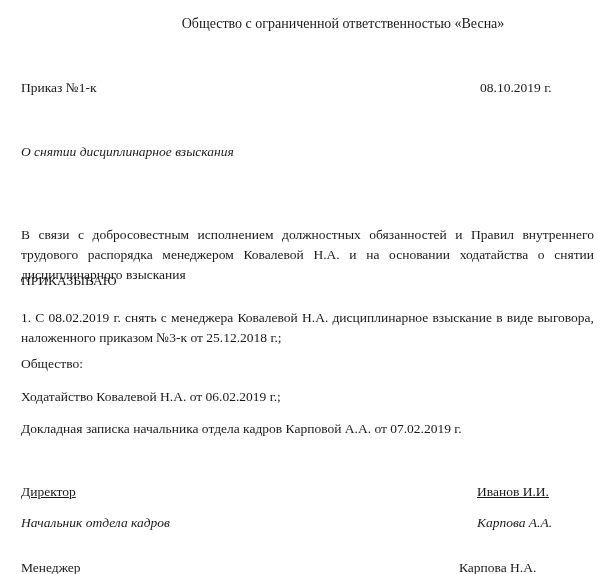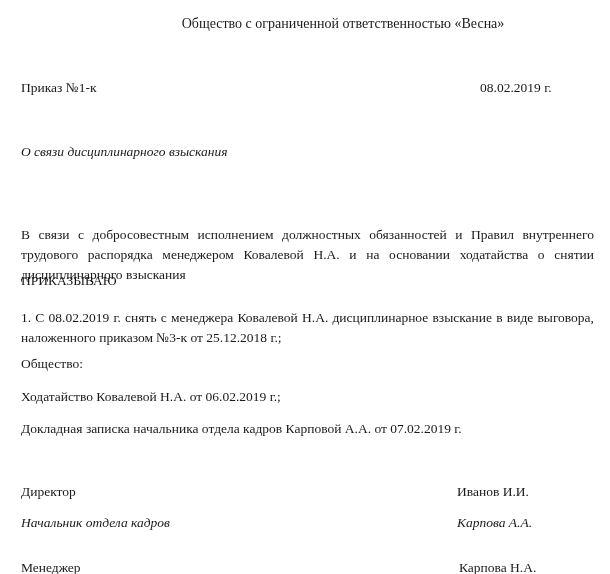--- a/index.html
+++ b/index.html
@@ -19,36 +19,36 @@
     }
     .prikaz { left: 21px; top: 273px; text-align: right; }
     .item1 {
       position: absolute; left: 21px; top: 308px; width: 573px;
       text-align: justify; line-height: 20px; white-space: normal;
     }
     .osnov { left: 21px; top: 356px; }
     .basis1 { left: 21px; top: 389px; }
     .basis2 { left: 21px; top: 421px; }
     .sig-pos { left: 21px; }
-    .sig-name { left: 457px; }
-    .r1 { top: 484px; }
+    .sig-name { left: 477px; }
+    .r1 { top: 484px; text-decoration: underline; }
     .r2 { top: 515px; font-style: italic; }
     .r3 { top: 546px; margin-top: 14px; }
     .sig-name.r3 { left: 459px; }
   </style>
 </head>
 <body>
 
 <div>
   <div class="abs org">Общество с ограниченной ответственностью «Весна»</div>
 
   <div class="abs order-no">Приказ №1-к</div>
-  <div class="abs order-date">08.02.2019 г.</div>
+  <div class="abs order-date">08.10.2019 г.</div>
 
-  <div class="abs subject">О связи дисциплинарного взыскания</div>
+  <div class="abs subject">О снятии дисциплинарное взыскания</div>
 
   <div class="preamble">В связи с добросовестным исполнением должностных обязанностей и Правил внутреннего трудового распорядка менеджером Ковалевой Н.А. и на основании ходатайства о снятии дисциплинарного взыскания</div>
 
   <div class="abs prikaz">ПРИКАЗЫВАЮ</div>
 
   <div class="item1">1. С 08.02.2019 г. снять с менеджера Ковалевой Н.А. дисциплинарное взыскание в виде выговора, наложенного приказом №3-к от 25.12.2018 г.;</div>
 
   <div class="abs osnov">Общество:</div>
   <div class="abs basis1">Ходатайство Ковалевой Н.А. от 06.02.2019 г.;</div>
   <div class="abs basis2">Докладная записка  начальника отдела кадров Карповой А.А. от 07.02.2019 г.</div>

